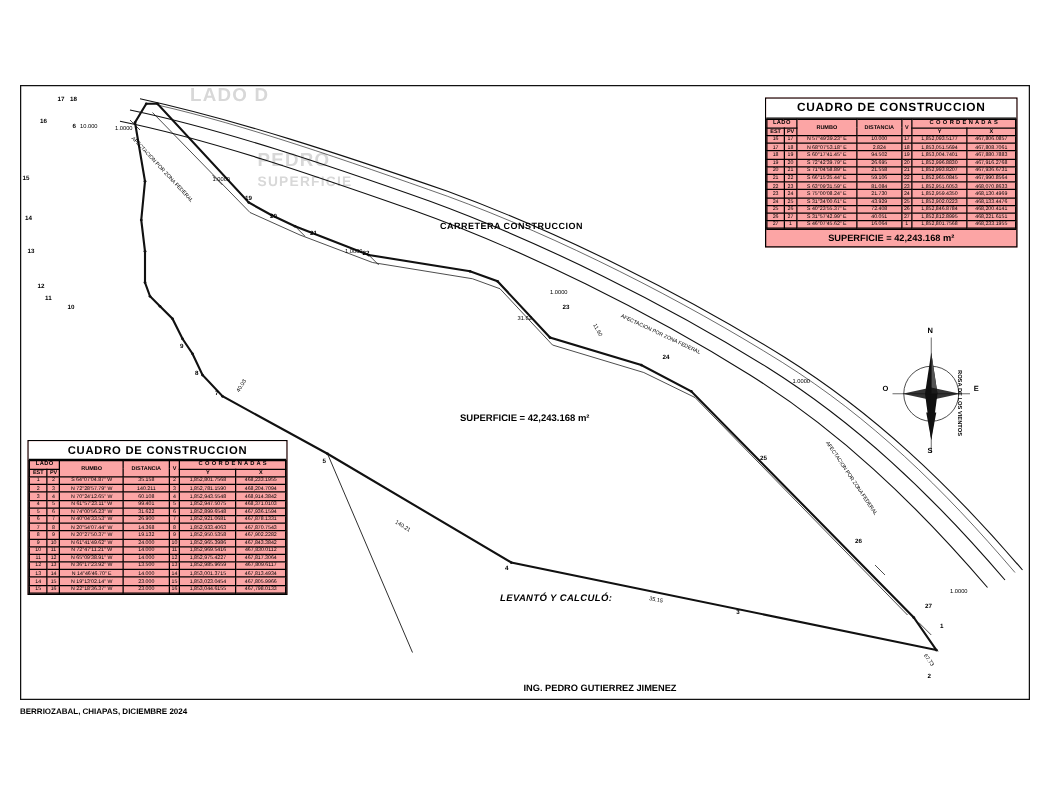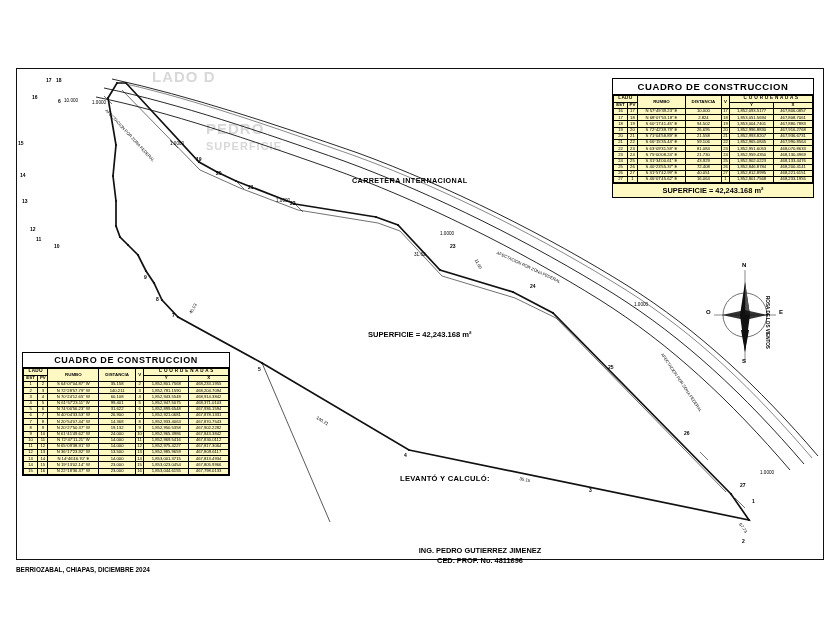--- a/index.html
+++ b/index.html
@@ -42,21 +42,21 @@
     position: absolute;
     left: 0;
     top: 0;
     width: 840px;
     height: 630px;
   }
 
   
   .cuadro {
     position: absolute;
-    background: #fef9c3;
+    background: #fca5a5;
     border: 1.4px solid #000;
     box-sizing: border-box;
     font-family: "Liberation Sans", sans-serif;
   }
   .cuadro .cuadro-title {
     text-align: center;
     font-weight: bold;
     font-size: 9.5px;
     letter-spacing: .6px;
     border-bottom: 1px solid #000;
@@ -129,20 +129,21 @@
   .surface-label {
     position: absolute;
     font-size: 7.6px;
     font-weight: bold;
   }
   .levanto {
     position: absolute;
     font-size: 7.6px;
     font-weight: bold;
     letter-spacing: .3px;
+    font-style: italic;
   }
   .signer {
     position: absolute;
     text-align: center;
     font-size: 7.4px;
     font-weight: bold;
     line-height: 1.35;
   }
   .footer-place {
     position: absolute;
@@ -299,28 +300,27 @@
   <div class="rot-lbl" style="left:318px; top:415px; transform:rotate(32deg);">140.21</div>
   <div class="rot-lbl" style="left:520px; top:476px; transform:rotate(12deg);">35.15</div>
   <div class="rot-lbl" style="left:742px; top:522px; transform:rotate(54deg);">67.73</div>
   <div class="rot-lbl" style="left:478px; top:258px; transform:rotate(62deg);">11.60</div>
   <div class="rot-lbl" style="left:226px; top:344px; transform:rotate(-28deg);"></div>
 
   <div class="rot-lbl" style="left:108px; top:108px; transform:rotate(47deg); font-size:4.2px;">AFECTACION POR ZONA FEDERAL</div>
   <div class="rot-lbl" style="left:498px; top:250px; transform:rotate(25deg); font-size:4.2px;">AFECTACION POR ZONA FEDERAL</div>
   <div class="rot-lbl" style="left:664px; top:352px; transform:rotate(56deg); font-size:4.2px;">AFECTACION POR ZONA FEDERAL</div>
 
-  <div class="road-label" style="left:352px; top:176px;">CARRETERA INTERNACIONAL</div>
+  <div class="road-label" style="left:352px; top:176px;">CARRETERA CONSTRUCCION</div>
 
   <div class="surface-label" style="left:368px; top:330px;">SUPERFICIE = 42,243.168 m²</div>
 
   <div class="levanto" style="left:400px; top:474px;">LEVANTÓ Y CALCULÓ:</div>
   <div class="signer" style="left:340px; top:546px; width:280px;text-align:center;">
     <div>ING. PEDRO  GUTIERREZ JIMENEZ</div>
-    <div>CED. PROF. No. 4811696</div>
   </div>
 
   <div class="footer-place">BERRIOZABAL, CHIAPAS, DICIEMBRE 2024</div>
 
   <div class="cuadro" id="cuadro-tr">
     <div class="cuadro-title">CUADRO DE CONSTRUCCION</div>
     <table>
       <thead>
         <tr>
           <th colspan="2" class="grp">LADO</th>

